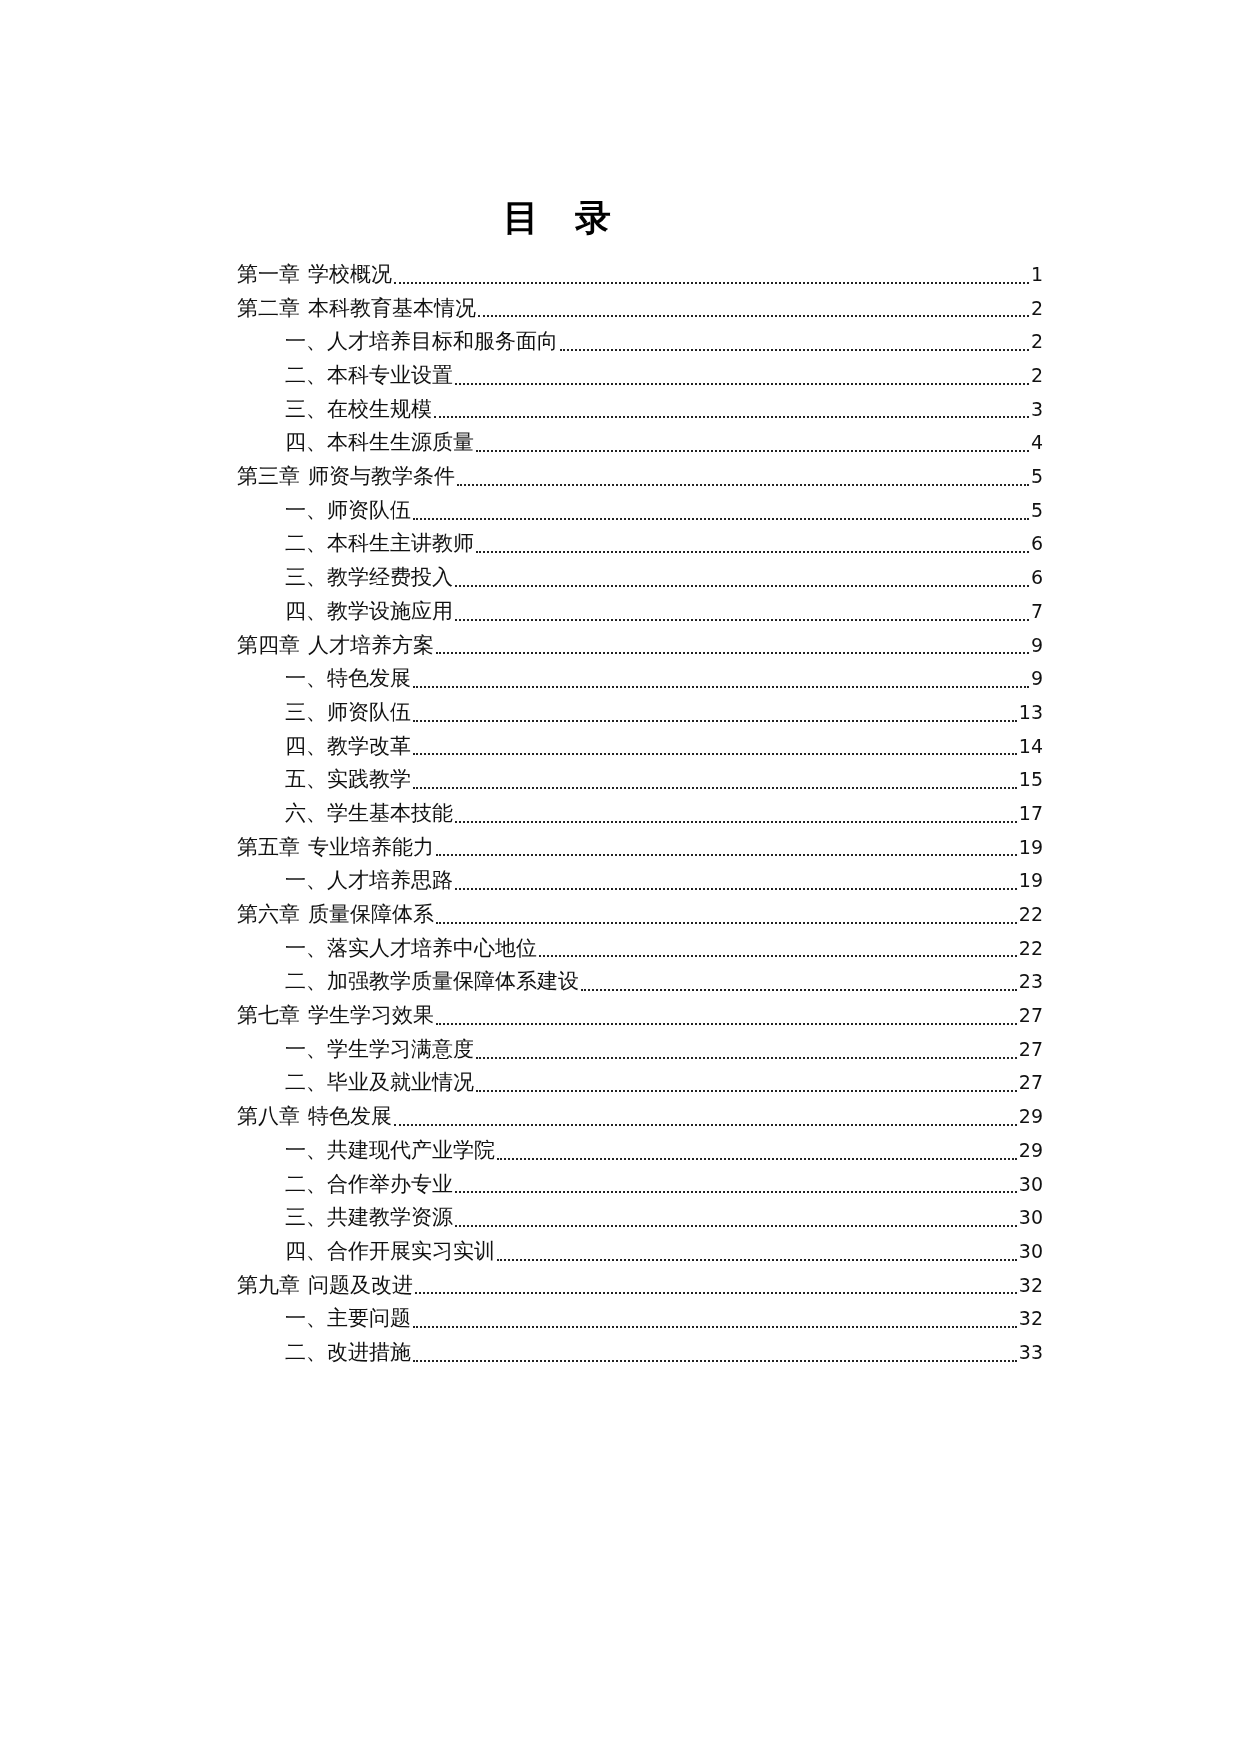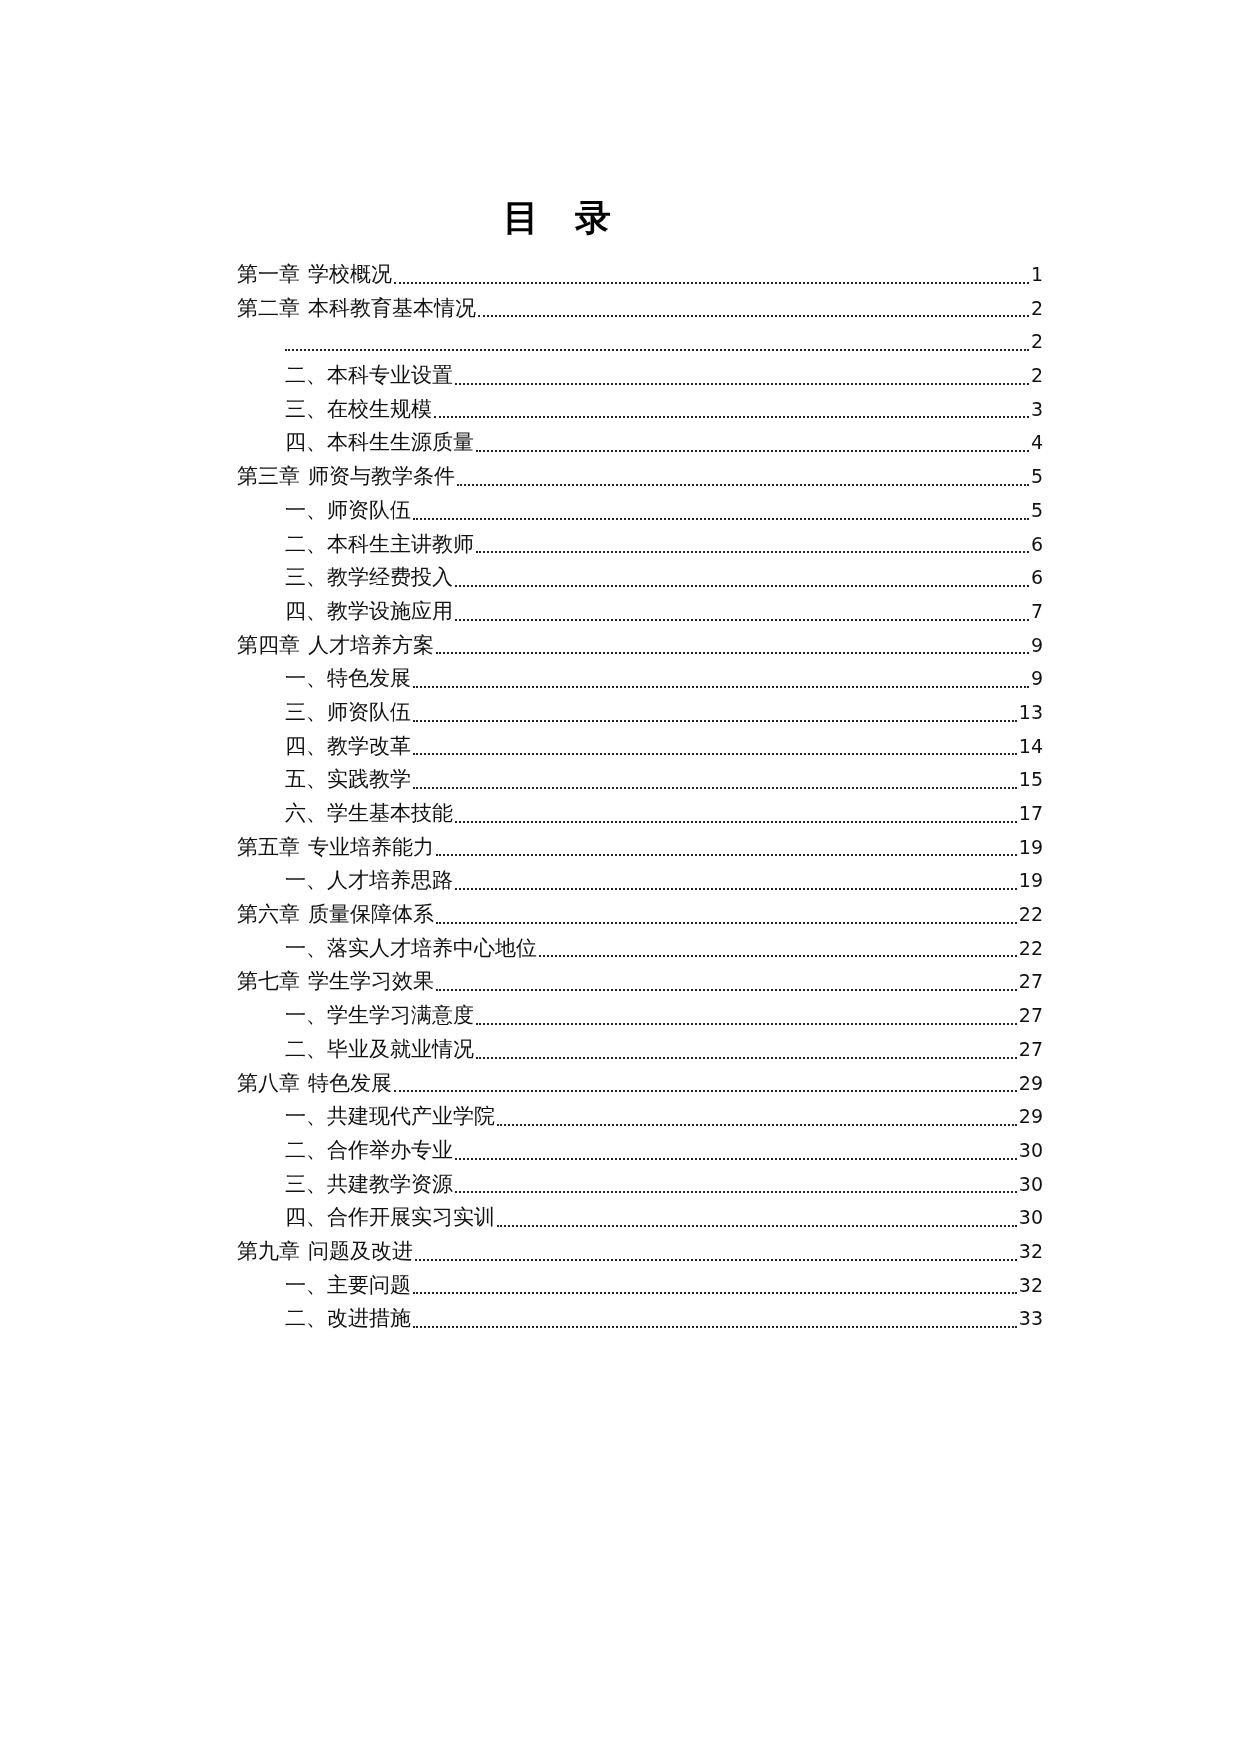--- a/index.html
+++ b/index.html
@@ -30,21 +30,21 @@
       color: #000;
     }
     .toc {
       position: absolute;
       top: 258px;
       left: 237px;
       width: 806px;
     }
     .toc-entry {
       display: flex;
-      align-items: center;
+      align-items: flex-end;
       height: 33.7px;
       line-height: 33.7px;
       font-size: 21px;
       white-space: nowrap;
       overflow: hidden;
     }
     .toc-entry.level-2 {
       padding-left: 48px;
     }
     .toc-label {
@@ -89,20 +89,21 @@
       <span class="toc-label"><span class="num">第一章</span><span class="text">学校概况</span></span>
       <span class="toc-leader"></span>
       <span class="toc-page">1</span>
     </div>
     <div class="toc-entry level-1">
       <span class="toc-label"><span class="num">第二章</span><span class="text">本科教育基本情况</span></span>
       <span class="toc-leader"></span>
       <span class="toc-page">2</span>
     </div>
     <div class="toc-entry level-2">
+      <span class="toc-label"><span class="num">一、</span><span class="text">人才培养目标和服务面向</span></span>
       <span class="toc-leader"></span>
       <span class="toc-page">2</span>
     </div>
     <div class="toc-entry level-2">
       <span class="toc-label"><span class="num">二、</span><span class="text">本科专业设置</span></span>
       <span class="toc-leader"></span>
       <span class="toc-page">2</span>
     </div>
     <div class="toc-entry level-2">
       <span class="toc-label"><span class="num">三、</span><span class="text">在校生规模</span></span>
@@ -181,20 +182,25 @@
     </div>
     <div class="toc-entry level-1">
       <span class="toc-label"><span class="num">第六章</span><span class="text">质量保障体系</span></span>
       <span class="toc-leader"></span>
       <span class="toc-page">22</span>
     </div>
     <div class="toc-entry level-2">
       <span class="toc-label"><span class="num">一、</span><span class="text">落实人才培养中心地位</span></span>
       <span class="toc-leader"></span>
       <span class="toc-page">22</span>
+    </div>
+    <div class="toc-entry level-2">
+      <span class="toc-label"><span class="num">二、</span><span class="text">加强教学质量保障体系建设</span></span>
+      <span class="toc-leader"></span>
+      <span class="toc-page">23</span>
     </div>
     <div class="toc-entry level-1">
       <span class="toc-label"><span class="num">第七章</span><span class="text">学生学习效果</span></span>
       <span class="toc-leader"></span>
       <span class="toc-page">27</span>
     </div>
     <div class="toc-entry level-2">
       <span class="toc-label"><span class="num">一、</span><span class="text">学生学习满意度</span></span>
       <span class="toc-leader"></span>
       <span class="toc-page">27</span>

